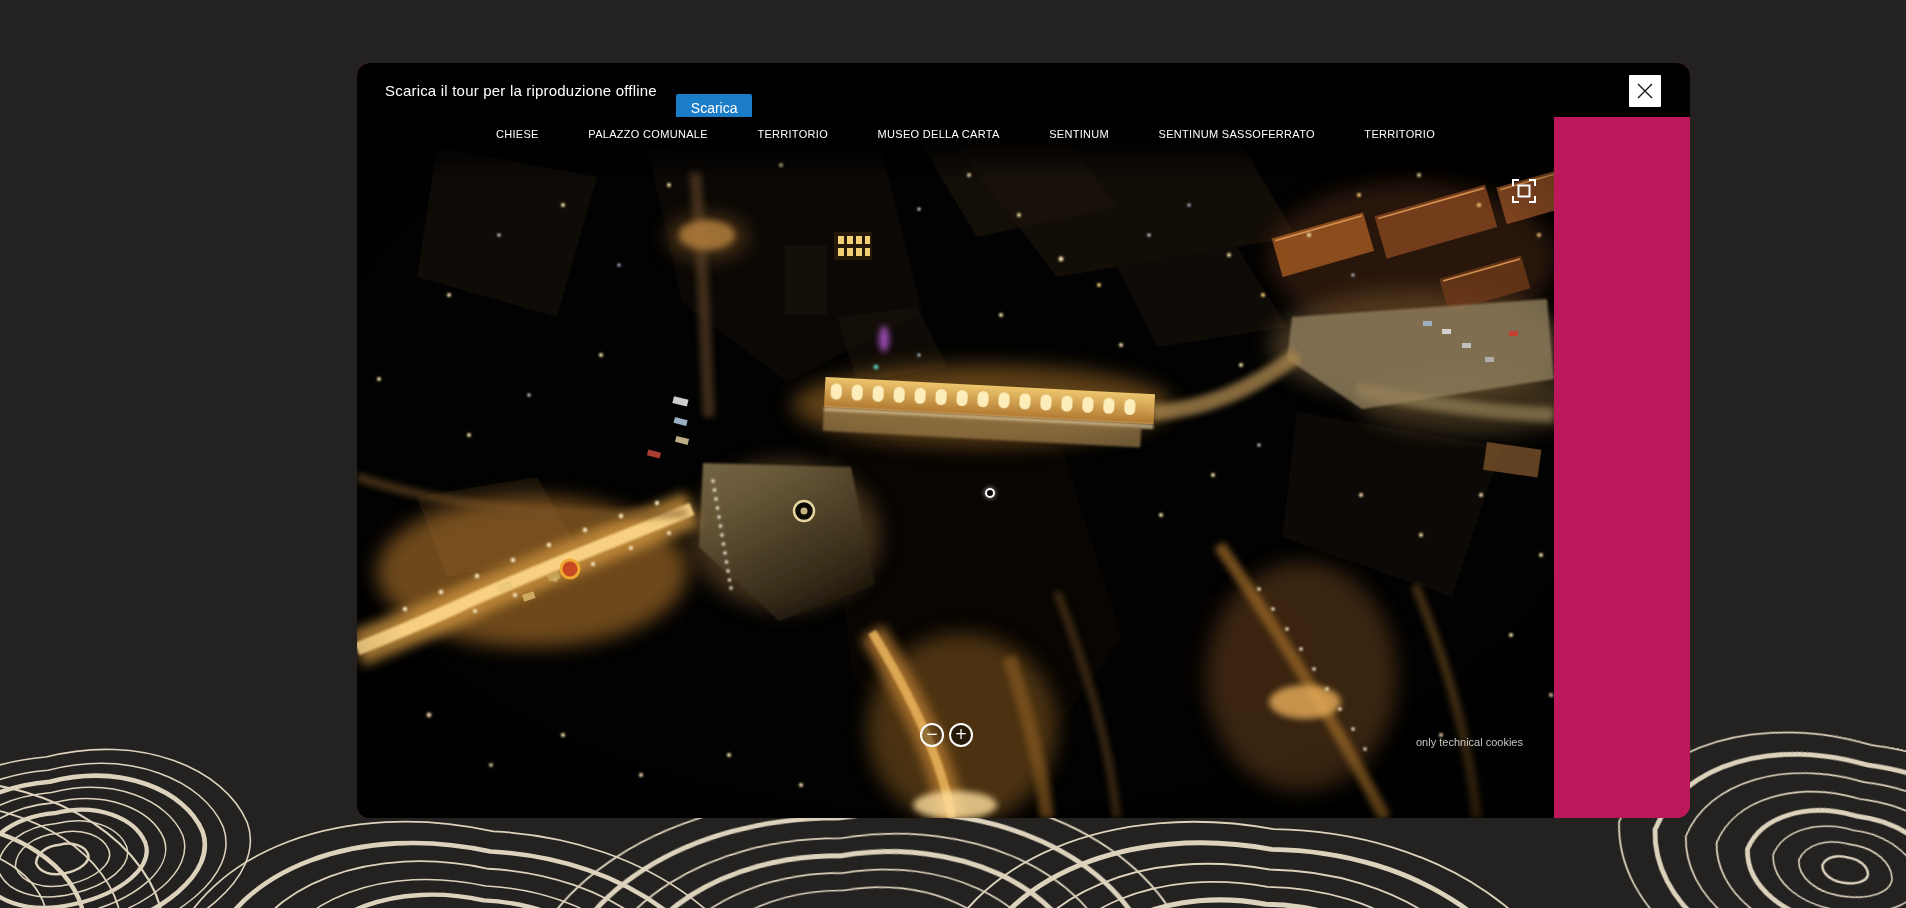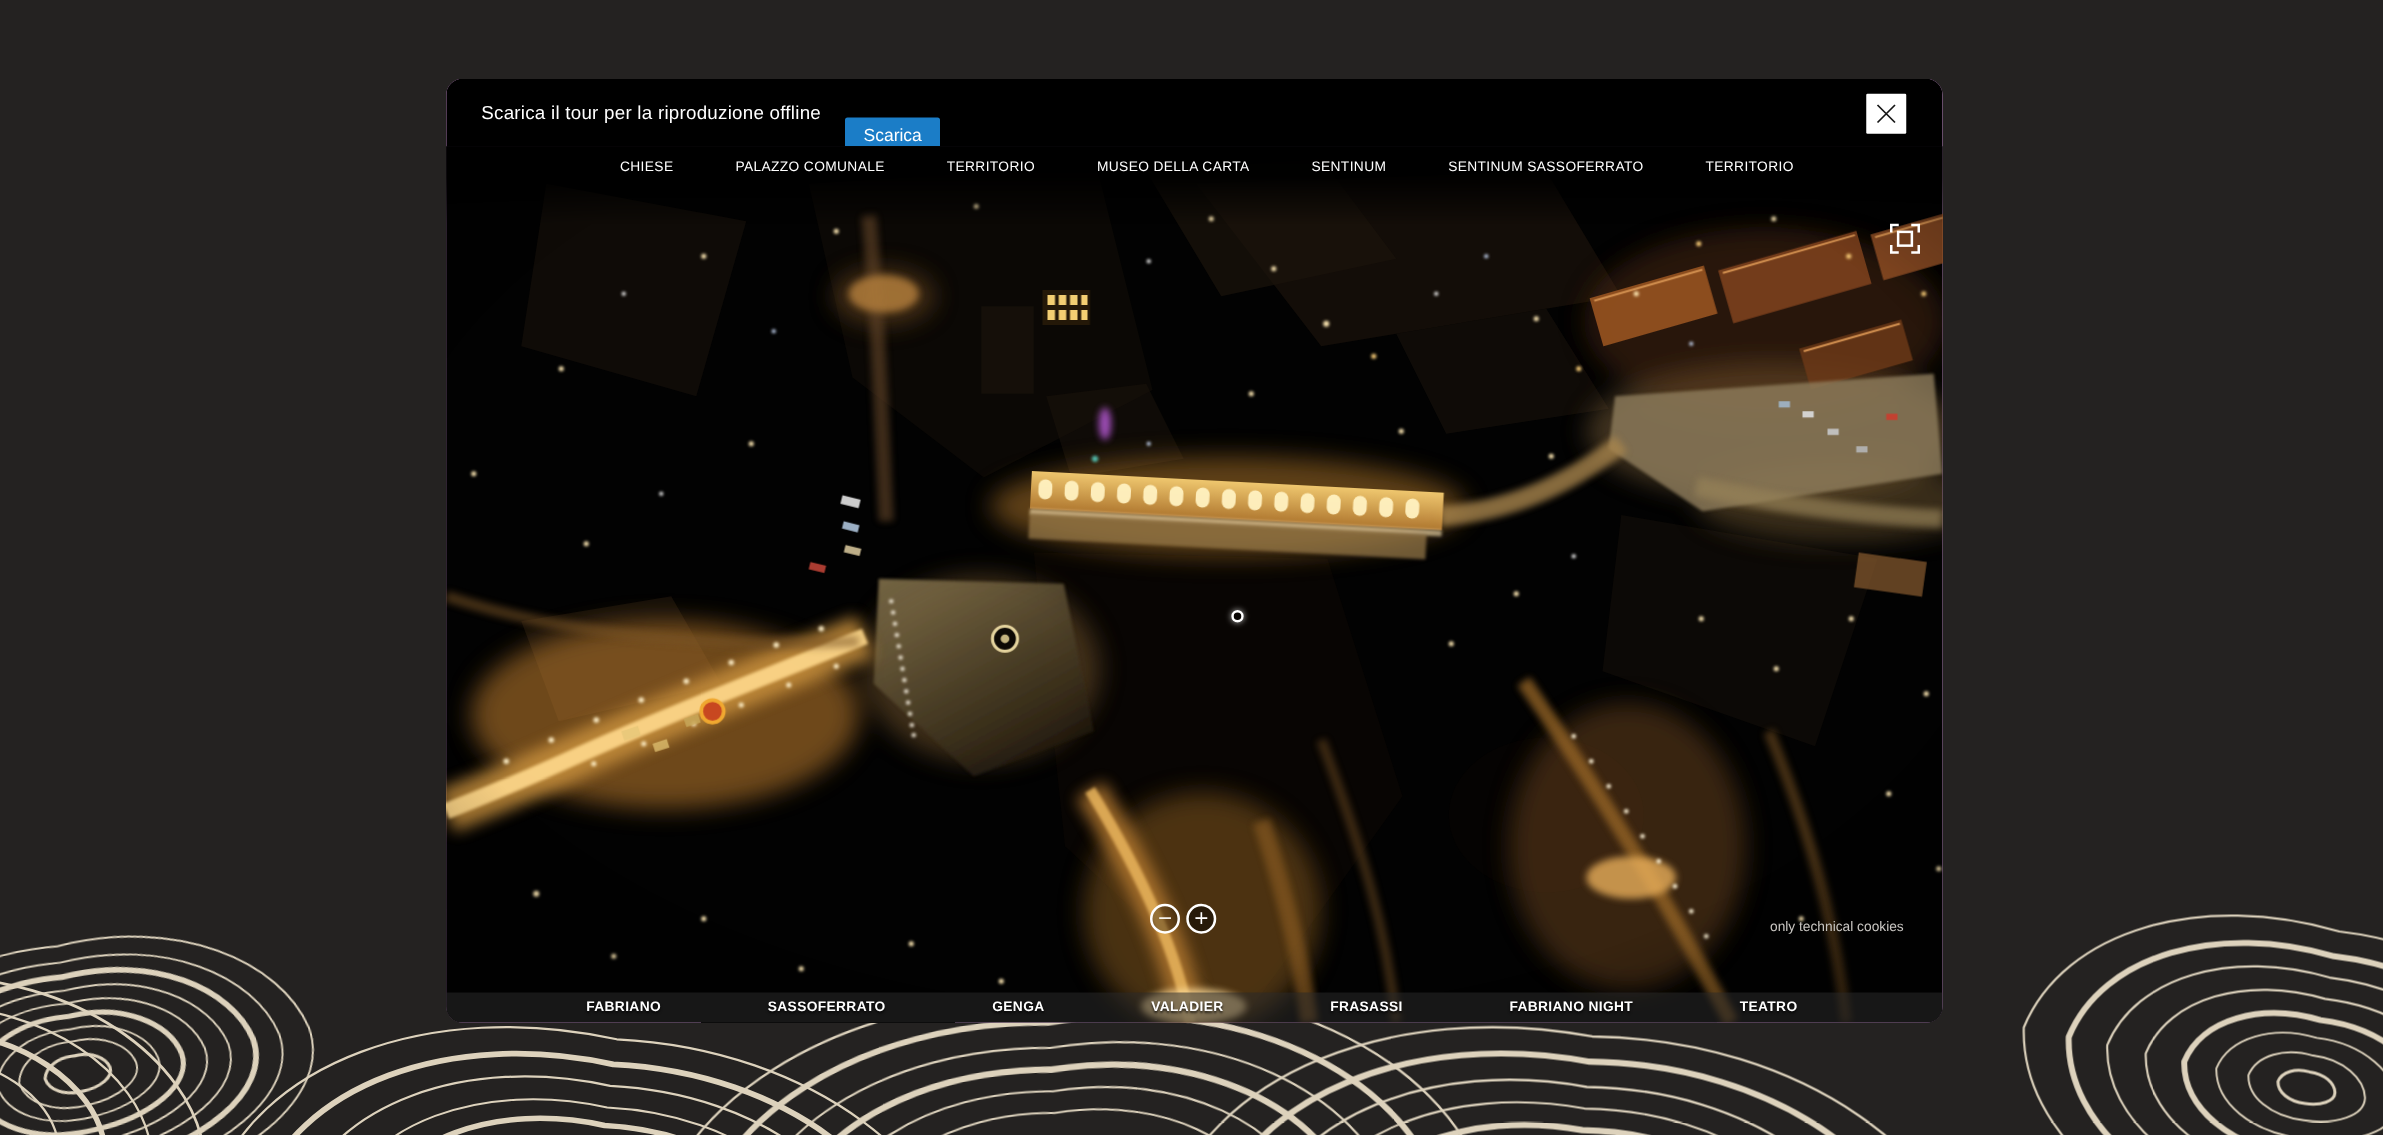--- a/index.html
+++ b/index.html
@@ -3,22 +3,22 @@
 <meta charset="utf-8">
 <style>
   * { margin:0; padding:0; box-sizing:border-box; }
   html,body { width:1906px; height:908px; overflow:hidden; }
   body { background:#242221; font-family:"Liberation Sans", sans-serif; position:relative; }
 
   
   .contours { position:absolute; left:0; bottom:0; width:1906px; height:330px; pointer-events:none; }
 
   
-  .modal { position:absolute; left:357px; top:63px; width:1197px; height:755px;
-           background:#f0abfc; border-radius:13px; overflow:hidden; }
+  .modal { position:absolute; left:357px; top:63px; width:1333px; height:755px;
+           background:#be185d; border-radius:13px; overflow:hidden; }
 
   
   .dl-bar { height:54px; background:#000; display:flex; align-items:center; padding-left:28px; position:relative; }
   .dl-label { color:#fff; font-size:15px; letter-spacing:.2px; }
   .dl-btn { margin-left:19px; background:#1b7dc7; color:#fff; border:none; font-size:14px;
             padding:6px 15px; border-radius:2px; cursor:pointer; font-family:"Liberation Sans",sans-serif;margin-top:35px; }
   .close-btn { position:absolute; top:12px; right:29px; width:32px; height:32px; background:#fff;
                border:none; border-radius:1px; cursor:pointer; display:flex; align-items:center; justify-content:center; }
 
   
@@ -418,23 +418,14 @@
       <button class="zoom-btn zoom-out">
           <span>−</span>
         </button>
       <button class="zoom-btn zoom-in">
           <span>+</span>
         </button>
     </div>
 
     <span class="cookies">only technical cookies</span>
 
-    <nav class="bottomnav">
-      <span class="nav-item">FABRIANO</span>
-      <span class="nav-item">SASSOFERRATO</span>
-      <span class="nav-item">GENGA</span>
-      <span class="nav-item">VALADIER</span>
-      <span class="nav-item">FRASASSI</span>
-      <span class="nav-item">FABRIANO NIGHT</span>
-      <span class="nav-item">TEATRO</span>
-    </nav>
   </div>
 </div>
 
 </body></html>

